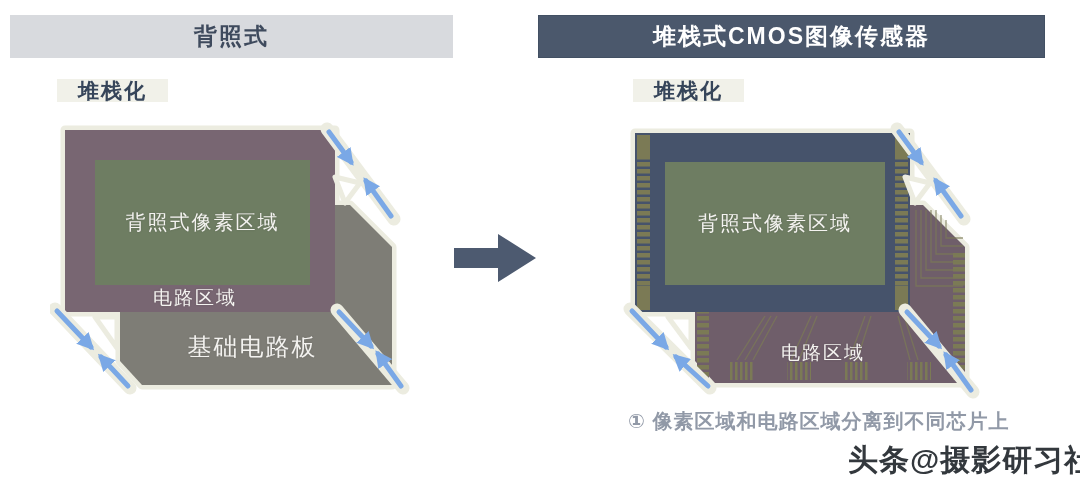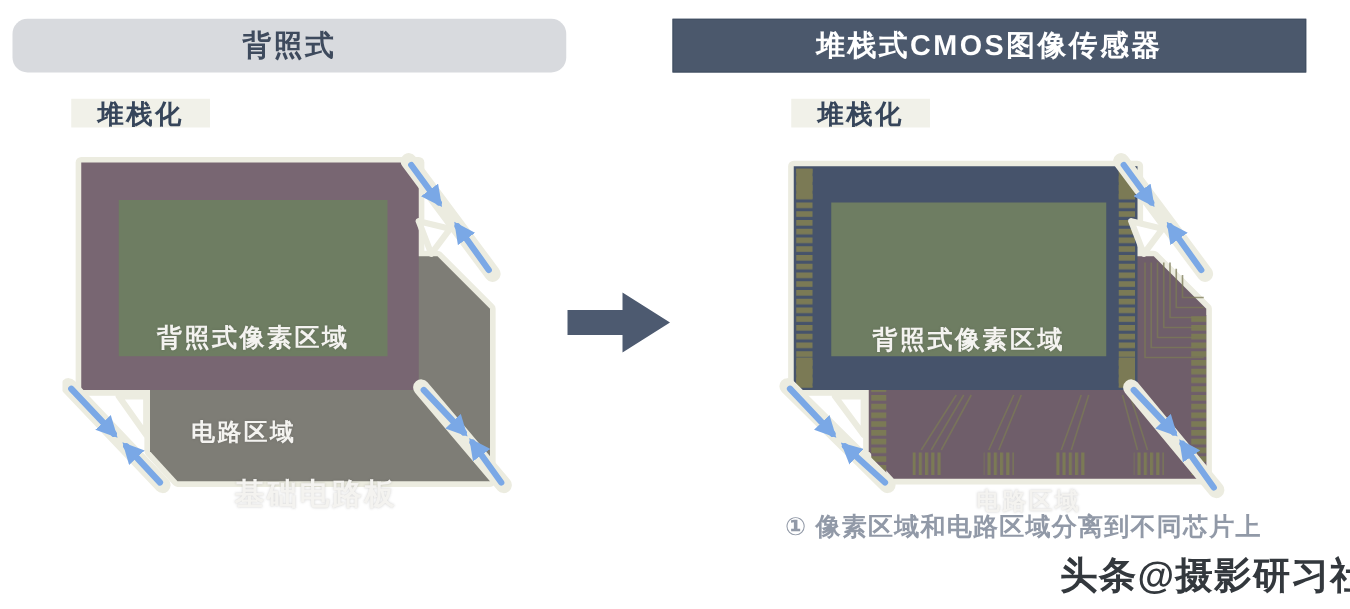--- a/index.html
+++ b/index.html
@@ -5,34 +5,33 @@
   html,body{margin:0;padding:0;background:#ffffff;}
   .stage{
     position:relative;width:1080px;height:487px;background:#ffffff;overflow:hidden;
     font-family:"Liberation Sans","DejaVu Sans",sans-serif;
   }
   .abs{position:absolute;}
   .hdr{
     display:flex;align-items:center;justify-content:center;
     font-weight:700;font-size:23px;letter-spacing:2px;
   }
-  .hdr-left{left:10px;top:15px;width:443px;height:43px;background:#d8dade;color:#3e4a5d;border-radius:12px;}
+  .hdr-left{left:10px;top:15px;width:443px;height:43px;background:#d8dade;color:#3e4a5d;}
   .hdr-right{left:538px;top:15px;width:507px;height:43px;background:#4b586c;color:#ffffff;border:1px solid #425063;box-sizing:border-box;}
   .stack-label{
     display:flex;align-items:center;justify-content:center;
     width:111px;height:23px;background:#f1f1e9;color:#36455a;
     font-weight:700;font-size:21px;letter-spacing:2px;
   }
   .stack-left{left:57px;top:79px;}
   .stack-right{left:633px;top:79px;}
   .chip-label{
     display:flex;align-items:center;justify-content:center;
-    color:#f4f3f0;font-weight:700;letter-spacing:2px;pointer-events:none;
+    color:#f4f3f0;font-weight:400;letter-spacing:2px;pointer-events:none;
     text-shadow:0 0 2px rgba(60,60,60,.25);
-    margin-top:48px;
   }
   .note{
     color:#9199a7;font-size:20px;font-weight:700;letter-spacing:1px;white-space:nowrap;
   }
   .watermark{
     color:#33383d;font-size:30px;font-weight:700;letter-spacing:1px;white-space:nowrap;
     text-shadow:-2px -2px 0 #fff,2px -2px 0 #fff,-2px 2px 0 #fff,2px 2px 0 #fff,0 -2px 0 #fff,0 2px 0 #fff,-2px 0 0 #fff,2px 0 0 #fff;
   }
 </style>
 </head>

